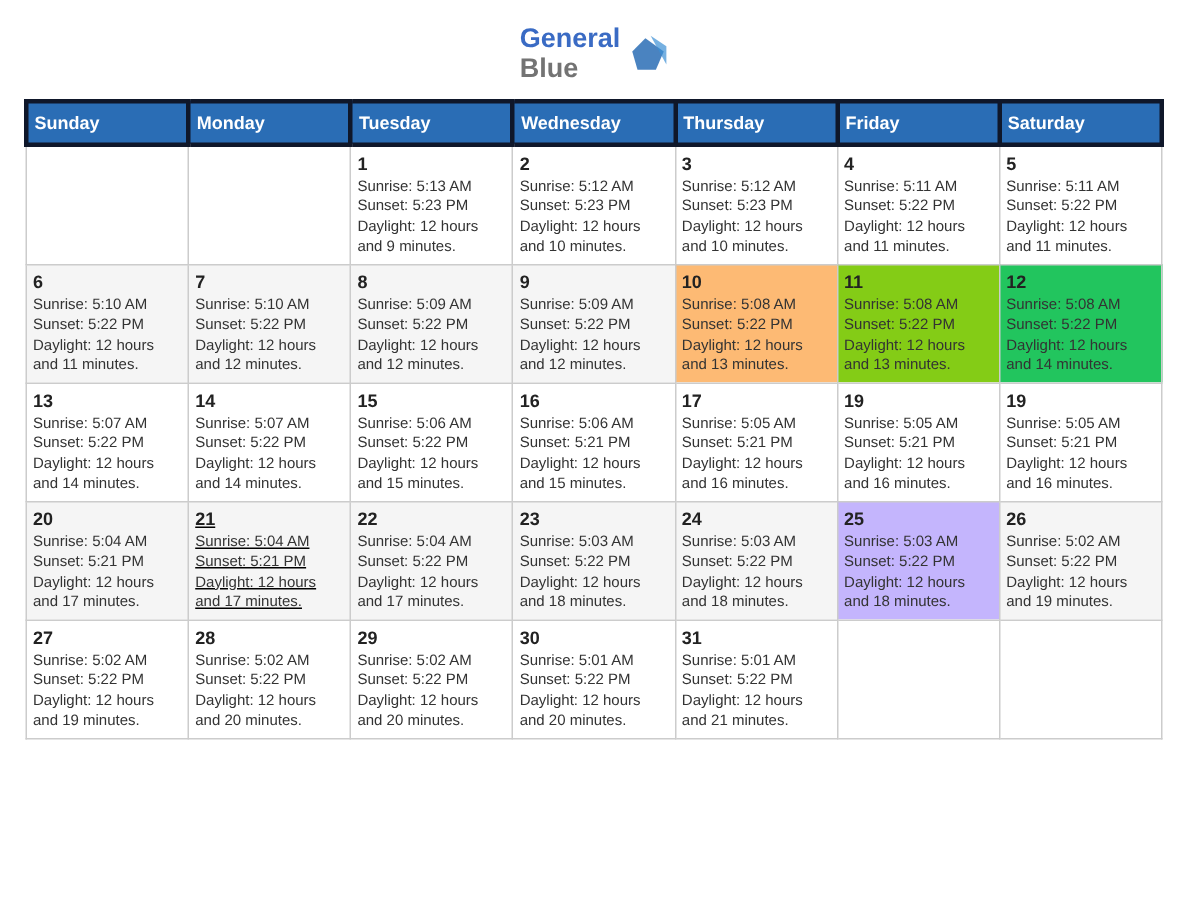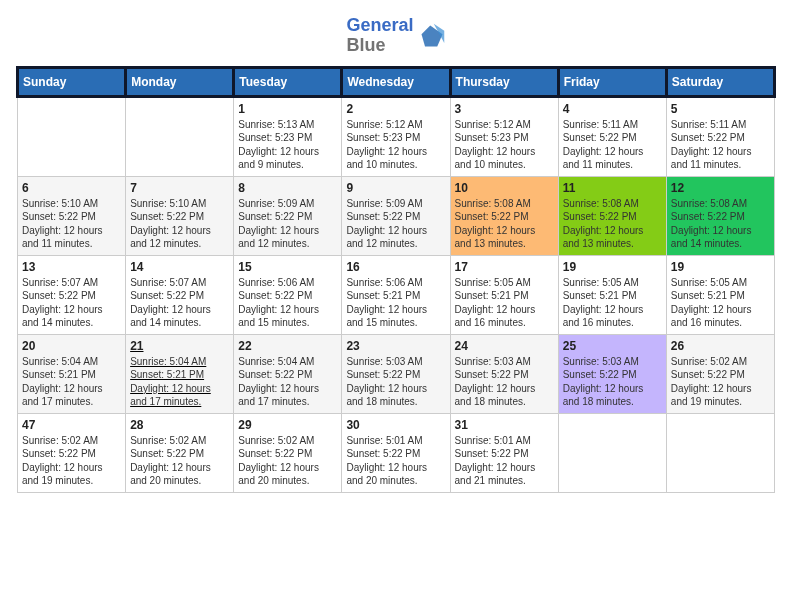--- a/index.html
+++ b/index.html
@@ -235,21 +235,21 @@
           <span class="day-num">25</span>
           <div class="day-info">Sunrise: 5:03 AM<br>Sunset: 5:22 PM<br>Daylight: 12 hours<br>and 18 minutes.</div>
         </td>
         <td style="background: rgb(245, 245, 245);">
           <span class="day-num">26</span>
           <div class="day-info">Sunrise: 5:02 AM<br>Sunset: 5:22 PM<br>Daylight: 12 hours<br>and 19 minutes.</div>
         </td>
       </tr>
       <tr>
         <td>
-          <span class="day-num">47</span>
+          <span class="day-num">27</span>
           <div class="day-info">Sunrise: 5:02 AM<br>Sunset: 5:22 PM<br>Daylight: 12 hours<br>and 19 minutes.</div>
         </td>
         <td>
           <span class="day-num">28</span>
           <div class="day-info">Sunrise: 5:02 AM<br>Sunset: 5:22 PM<br>Daylight: 12 hours<br>and 20 minutes.</div>
         </td>
         <td>
           <span class="day-num">29</span>
           <div class="day-info">Sunrise: 5:02 AM<br>Sunset: 5:22 PM<br>Daylight: 12 hours<br>and 20 minutes.</div>
         </td>

